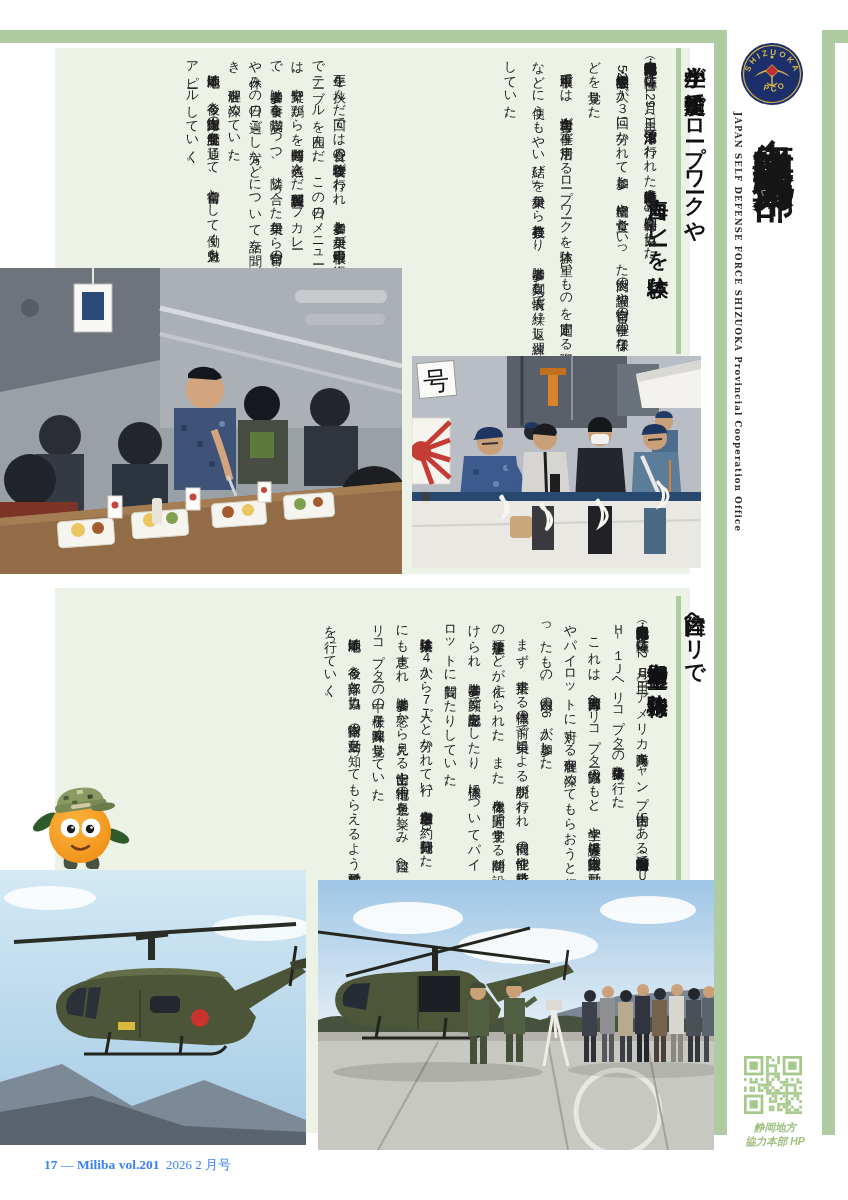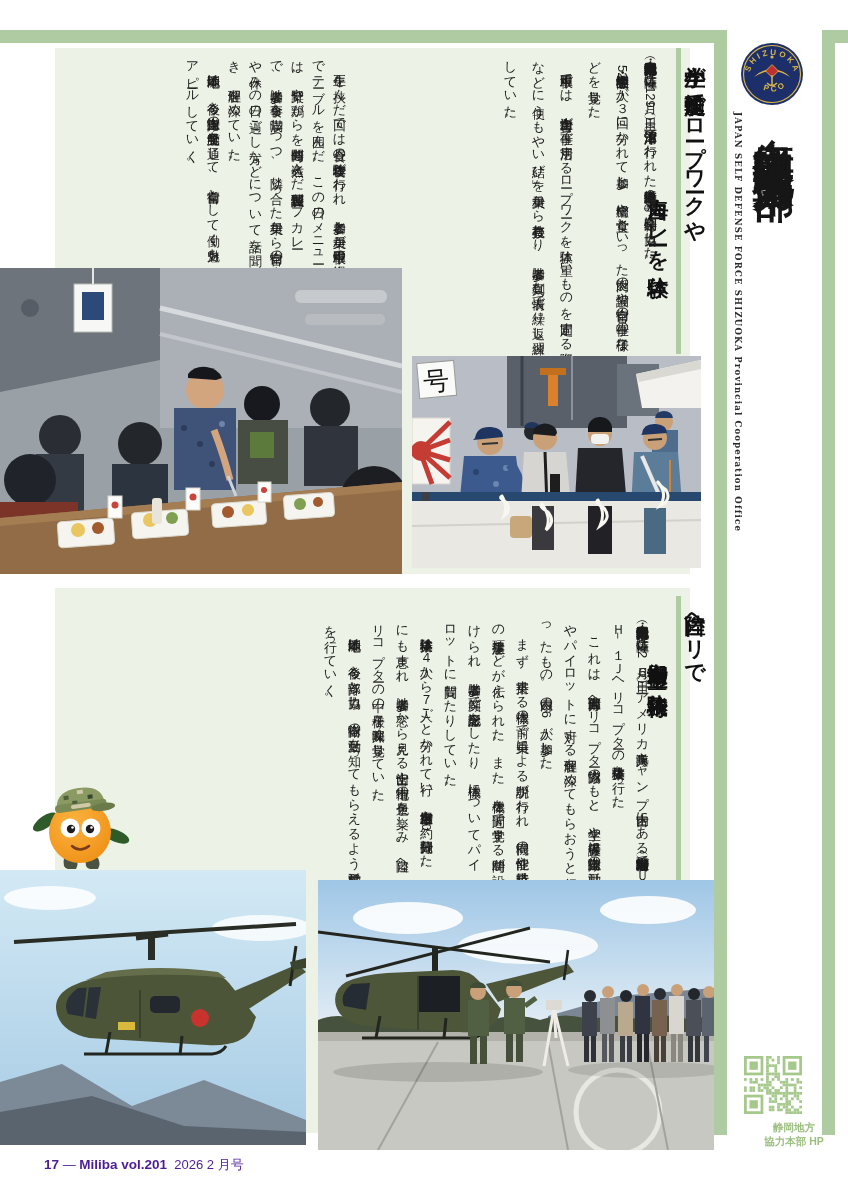--- a/index.html
+++ b/index.html
@@ -14,21 +14,21 @@
   .headline{font-weight:bold;color:#111;font-family:"Liberation Sans",sans-serif;
             font-size:21px;letter-spacing:1px;line-height:1.05;}
   .body-v{color:#1c1c1c;font-size:13px;white-space:pre-line;
           font-family:"Liberation Sans",sans-serif;text-combine-upright:digits 2;}
   .rail-title{font-family:"DejaVu Serif",serif;font-weight:bold;color:#161616;
               font-size:41px;letter-spacing:4px;line-height:1;}
   .rail-en{font-family:"DejaVu Serif",serif;font-weight:bold;color:#2b2b2b;
            font-size:8.5px;letter-spacing:1.2px;line-height:1;}
   .qr-caption{color:#9cbf80;font-size:10.5px;line-height:1.35;text-align:center;
               white-space:pre-line;font-weight:bold;}
-  .footer{font-family:Liberation Sans, sans-serif;color:#4c1d95;font-size:13px;}
+  .footer{font-family:Liberation Serif, serif;color:#3b82f6;font-size:13px;}
   .footer b{font-size:13.5px;}
   svg{display:block;}
 </style>
 </head>
 <body>
 
 <div class="page">
 
   <div class="abs bar" style="left:0;top:30;width:714px;height:13px;top:30px;"></div>
   <div class="abs bar" style="left:835px;top:30px;width:13px;height:13px;"></div>
@@ -537,21 +537,21 @@
           <rect x="19" y="19" width="1" height="1" fill="#a5c88b"></rect>
           <rect x="15" y="20" width="1" height="1" fill="#a5c88b"></rect>
           <rect x="16" y="20" width="1" height="1" fill="#a5c88b"></rect>
           <rect x="17" y="20" width="1" height="1" fill="#a5c88b"></rect>
           <rect x="18" y="20" width="1" height="1" fill="#a5c88b"></rect>
           <rect x="19" y="20" width="1" height="1" fill="#a5c88b"></rect>
           <rect x="20" y="20" width="1" height="1" fill="#a5c88b"></rect>
         </g>
       </svg>
   </div>
-  <div class="abs qr-caption" style="left:746px;top:1120px;width:96px;">静岡地方
+  <div class="abs qr-caption" style="left:727px;top:1120px;width:96px;font-style:italic;">静岡地方
 協力本部 HP</div>
 
   <div class="abs footer" style="left:44px;top:1156px;width:400px;">
     <b>17</b>
     <span>—</span>
     <b>Miliba vol.201</b>&nbsp;
     <span>2026 2 月号</span>
   </div>
 
 </div>

